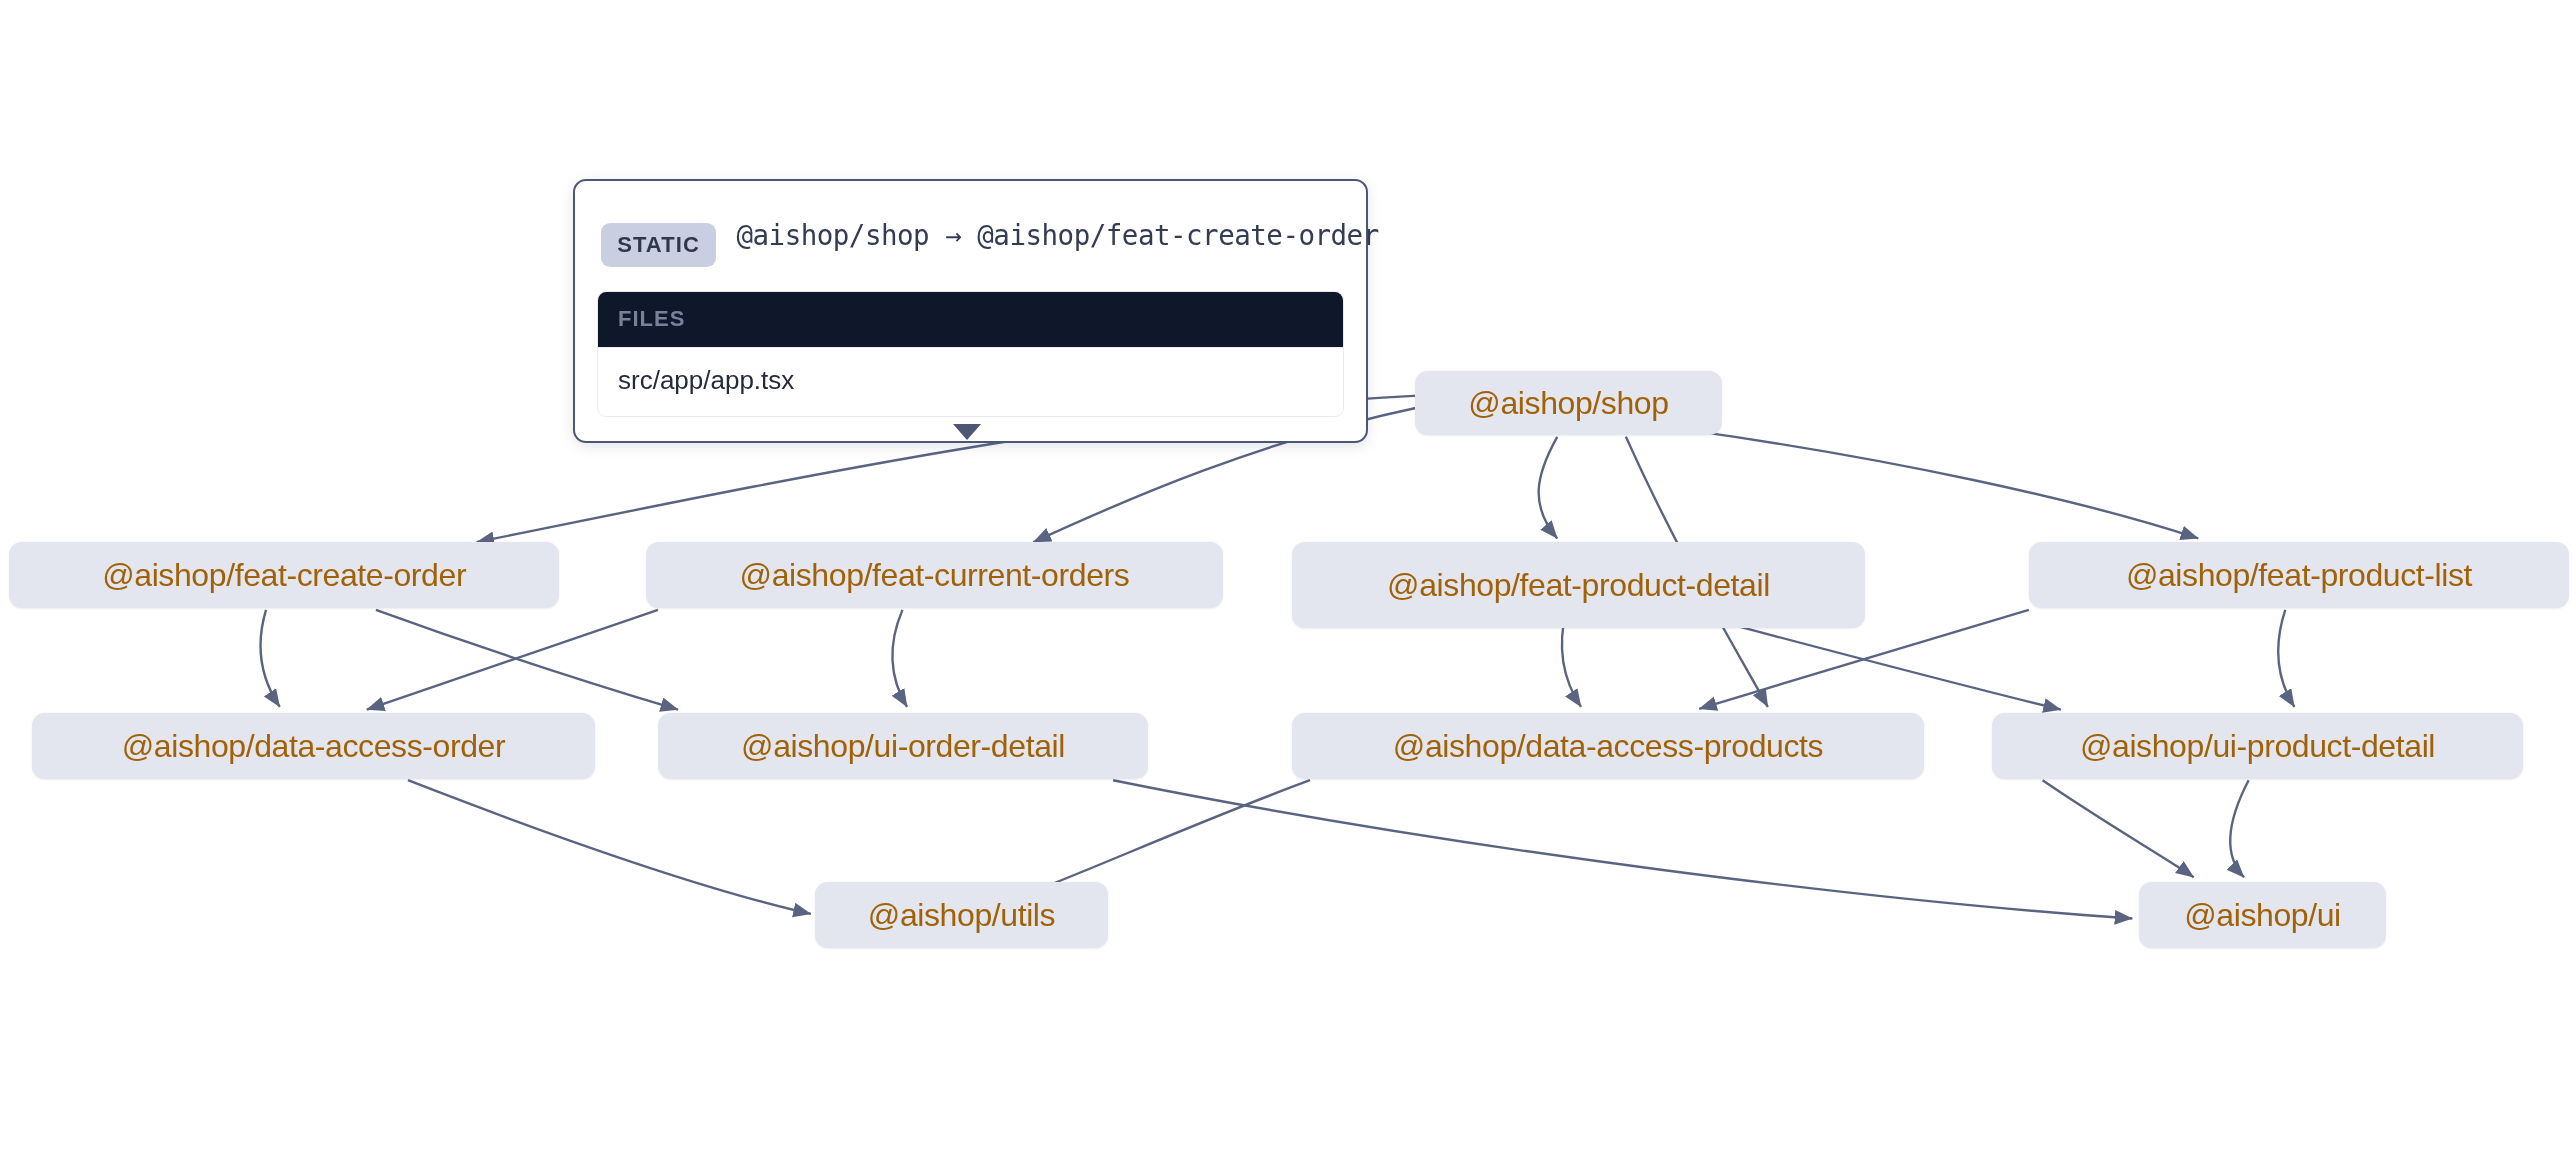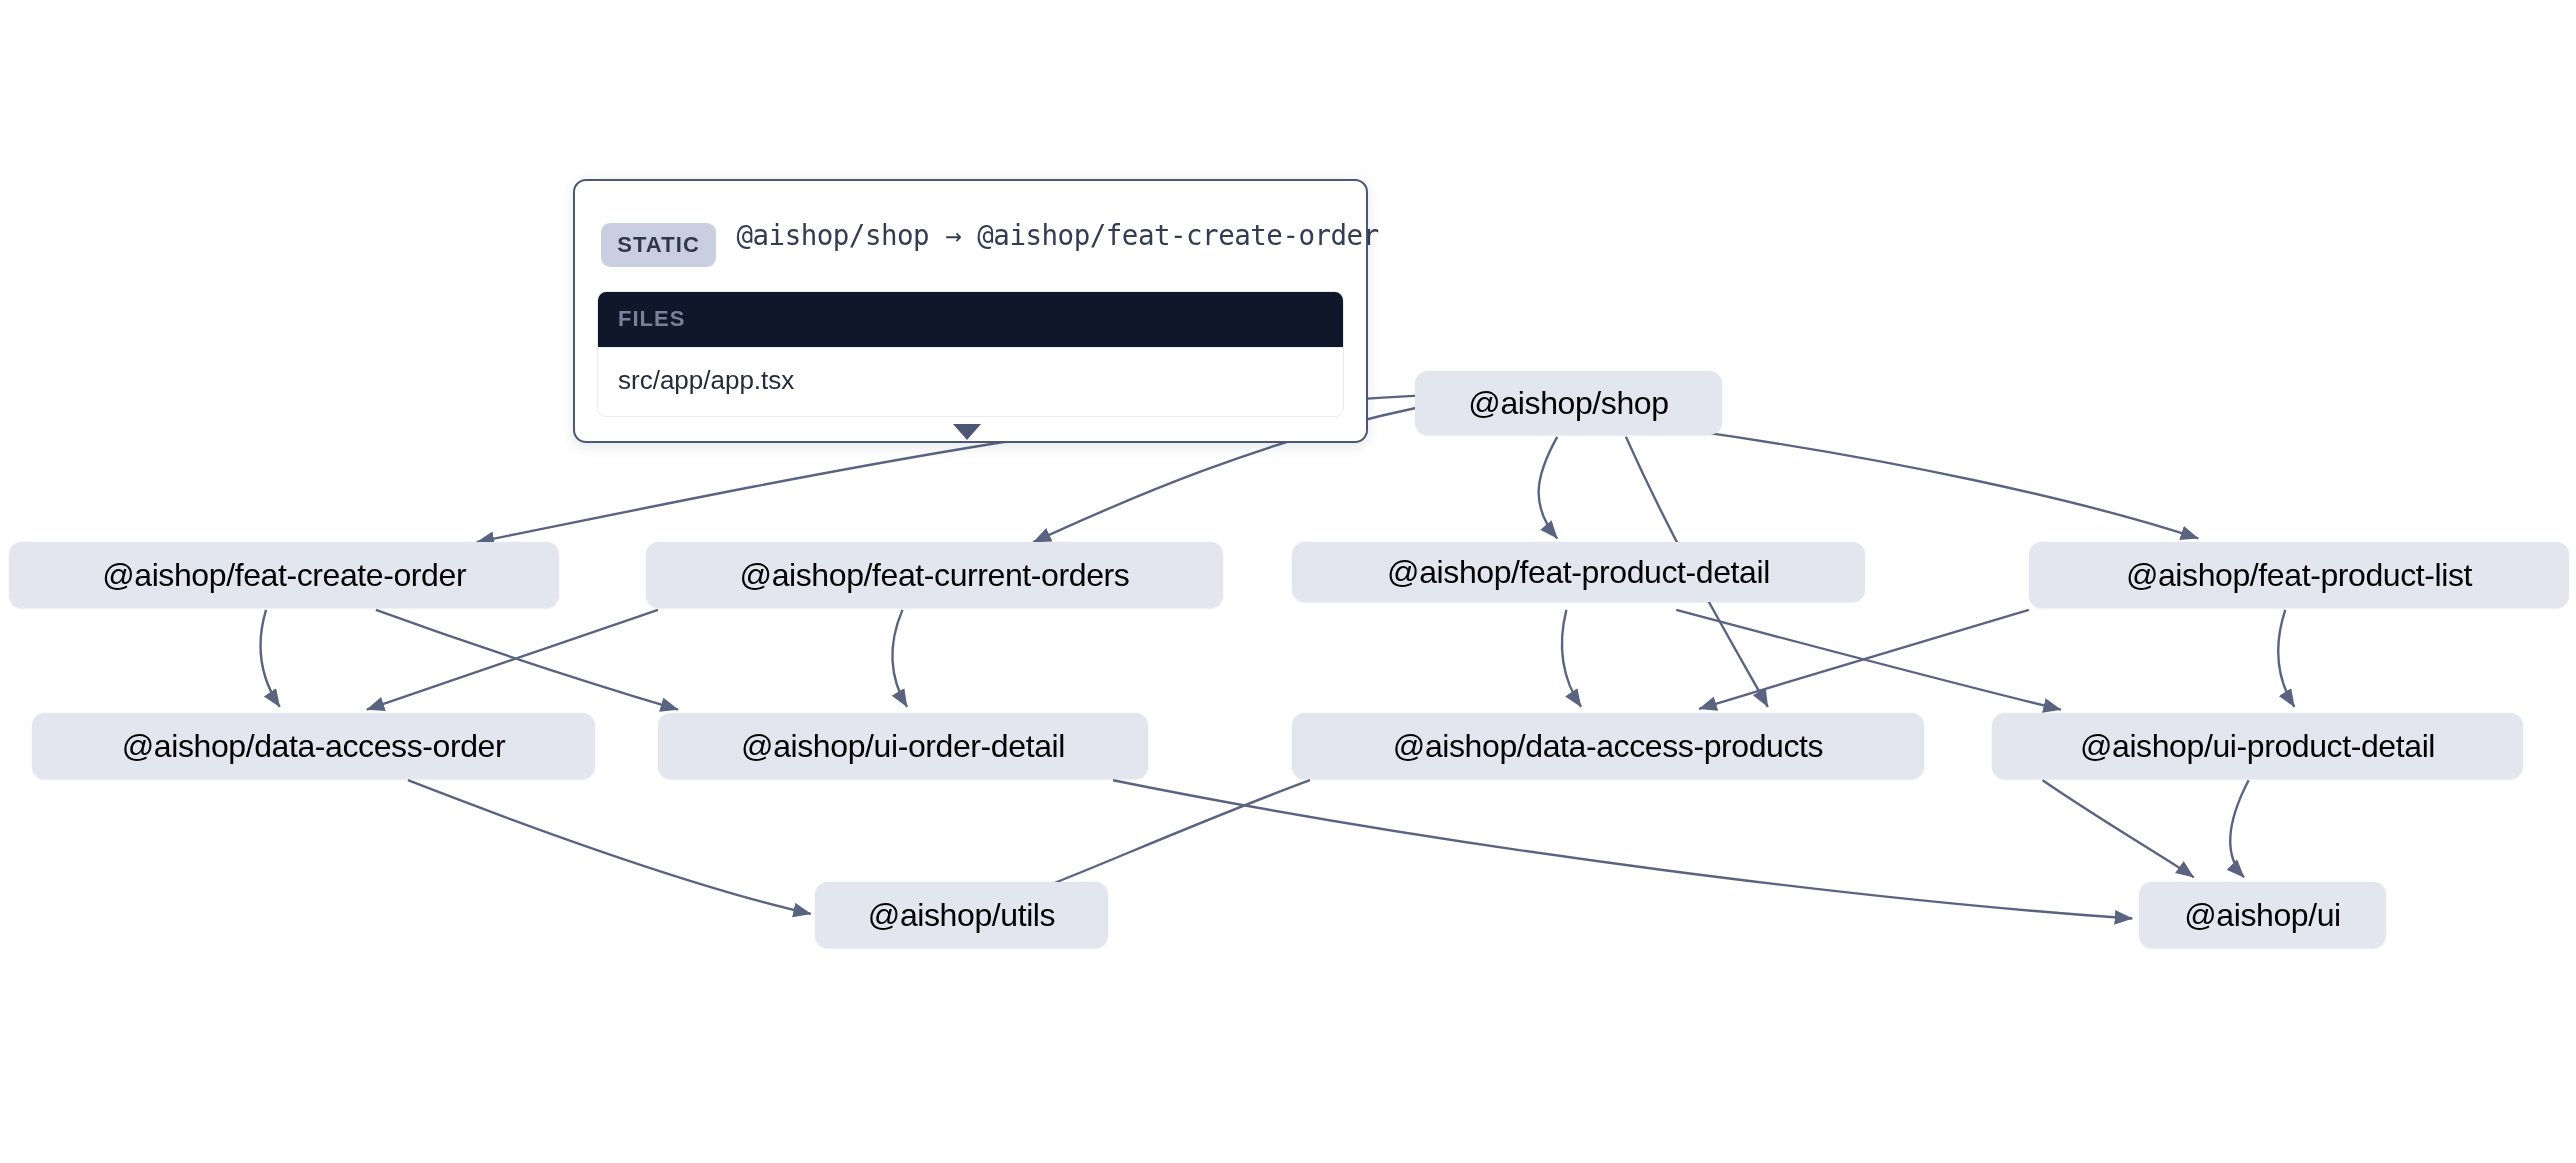--- a/index.html
+++ b/index.html
@@ -25,21 +25,21 @@
     pointer-events: none;
   }
   .node {
     position: absolute;
     z-index: 2;
     display: flex;
     align-items: center;
     justify-content: center;
     background: #e3e5ef;
     border-radius: 13px;
-    color: #000000;
+    color: #a16207;
     font-family: "Liberation Sans", sans-serif;
     font-size: 32px;
     font-weight: 400;
     letter-spacing: -0.4px;
     white-space: nowrap;
     padding: 0 22px;
     box-shadow: 0 0.9px 1.8px rgba(60,70,95,0.10);
   }
   
   #tooltip {
@@ -159,21 +159,21 @@
 
   <div class="node" style="left: 1415px; top: 371px; width: 307px; height: 64px;">
       <span>@aishop/shop</span>
     </div>
   <div class="node" style="left: 9.2px; top: 542px; width: 550px; height: 66px;">
       <span>@aishop/feat-create-order</span>
     </div>
   <div class="node" style="left: 646px; top: 542px; width: 577px; height: 66px;">
       <span>@aishop/feat-current-orders</span>
     </div>
-  <div class="node" style="left: 1292px; top: 542px; width: 573px; height: 60px;">
+  <div class="node" style="left: 1292px; top: 542px; width: 573px; height: 86px;">
       <span>@aishop/feat-product-detail</span>
     </div>
   <div class="node" style="left: 2029px; top: 542px; width: 540px; height: 66px;">
       <span>@aishop/feat-product-list</span>
     </div>
   <div class="node" style="left: 32px; top: 713px; width: 563px; height: 66px; justify-content: center;">
       <span>@aishop/data-access-order</span>
     </div>
   <div class="node" style="left: 658px; top: 713px; width: 490px; height: 66px;">
       <span>@aishop/ui-order-detail</span>

